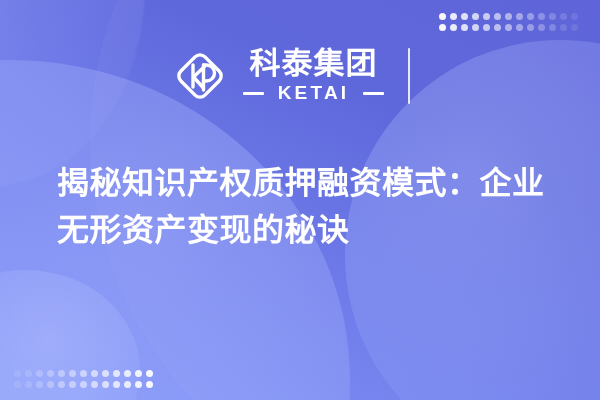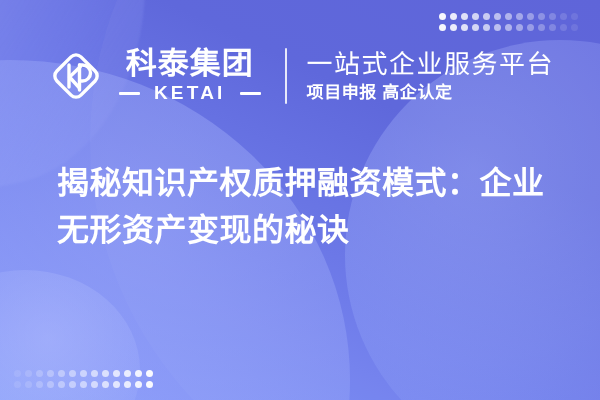--- a/index.html
+++ b/index.html
@@ -307,23 +307,19 @@
         <div class="brand-en-row">
           <span class="rule"></span>
           <span class="brand-en">KETAI</span>
           <span class="rule"></span>
         </div>
       </div>
     </div>
 
     <div class="divider"></div>
 
-    <div class="tagline">
-      <div class="tagline-main">一站式企业服务平台</div>
-      <div class="tagline-sub">项目申报 高企认定</div>
-    </div>
   </div>
 
   <div class="title-block">
     <h1 class="title-text">揭秘知识产权质押融资模式：企业无形资产变现的秘诀</h1>
   </div>
 
 </div>
 
 </body></html>

